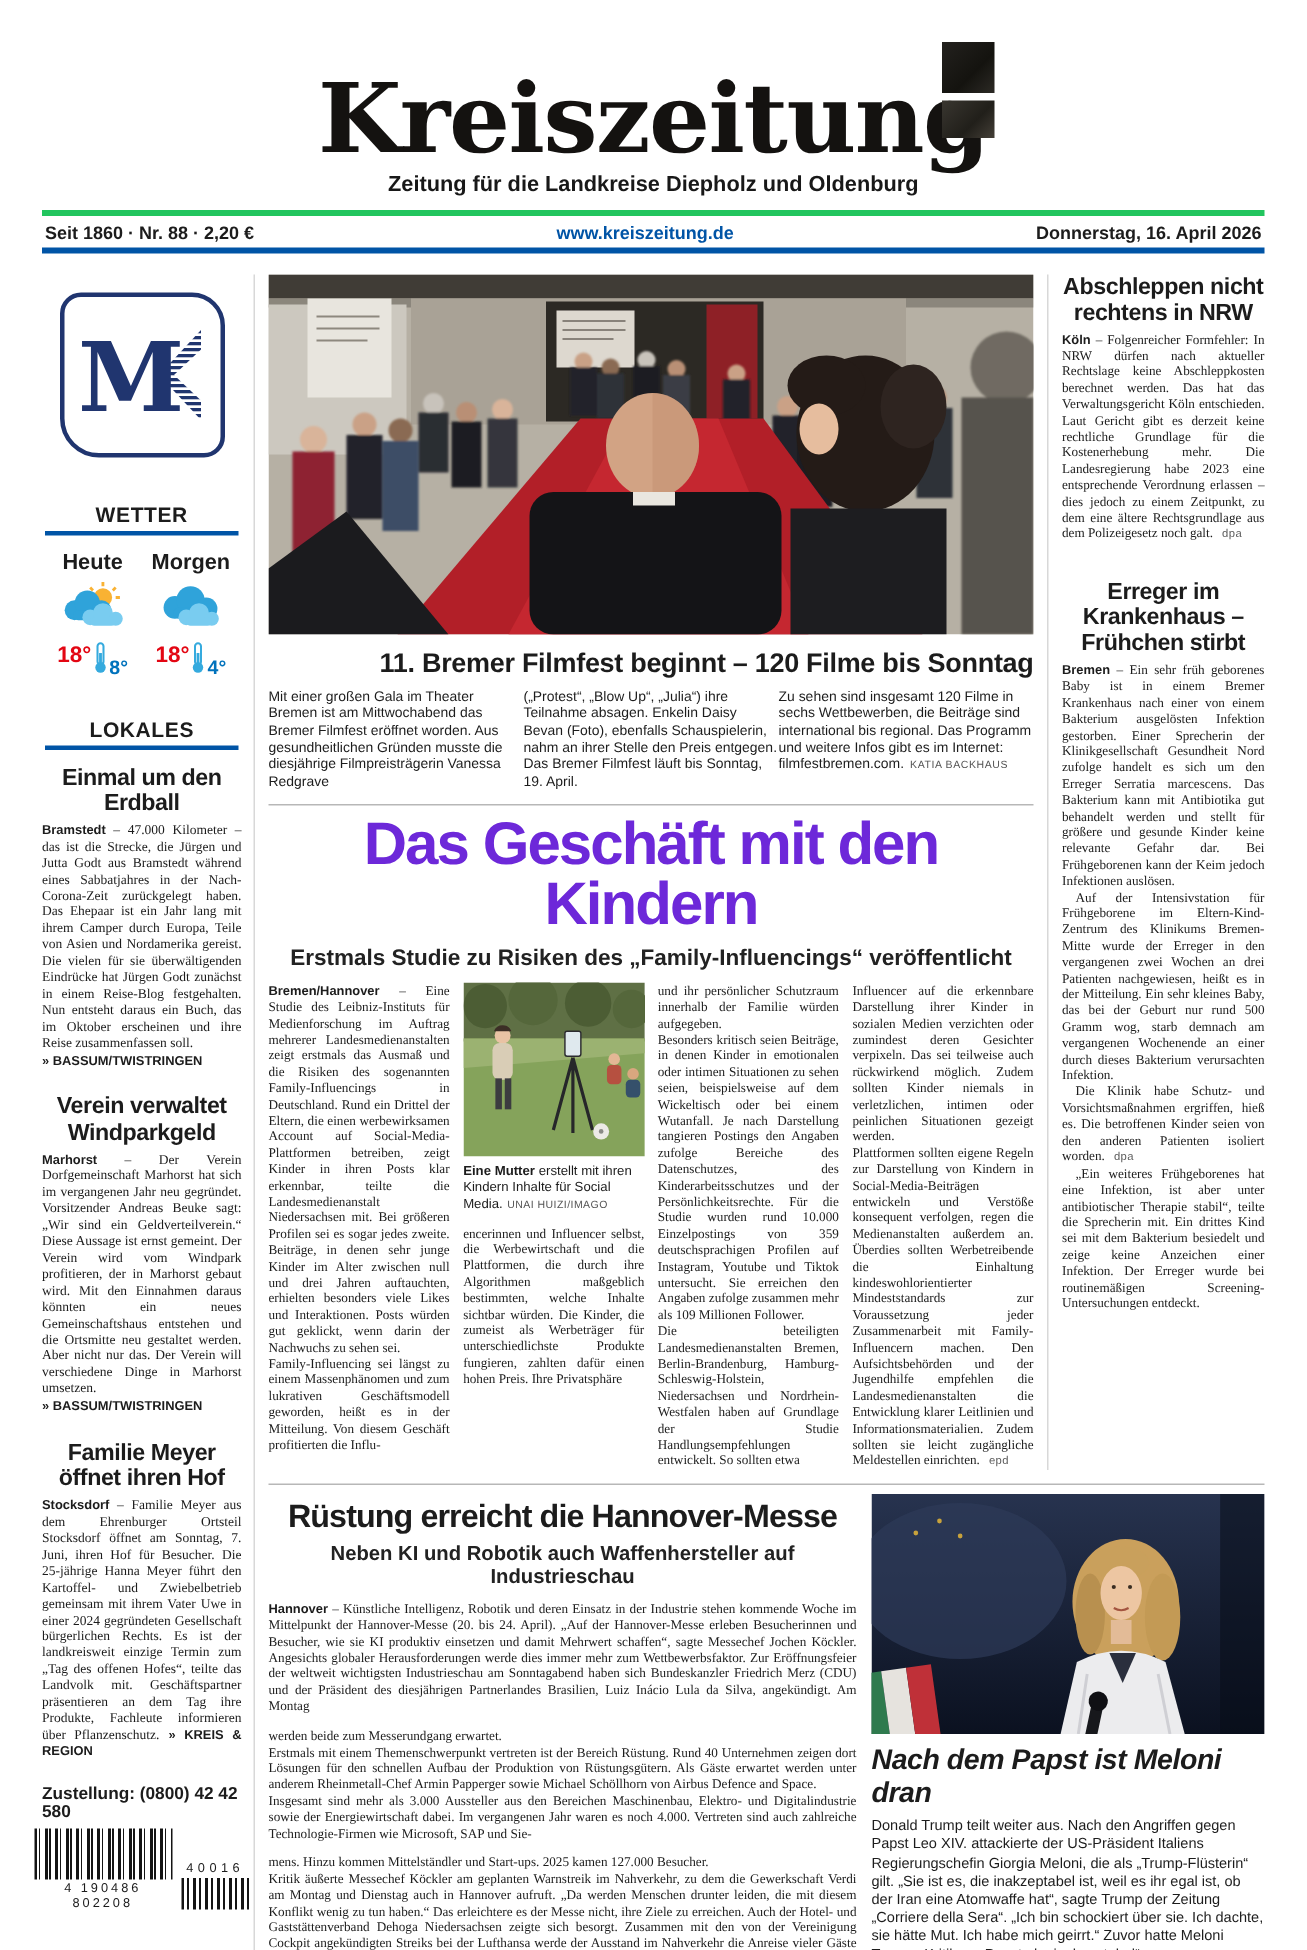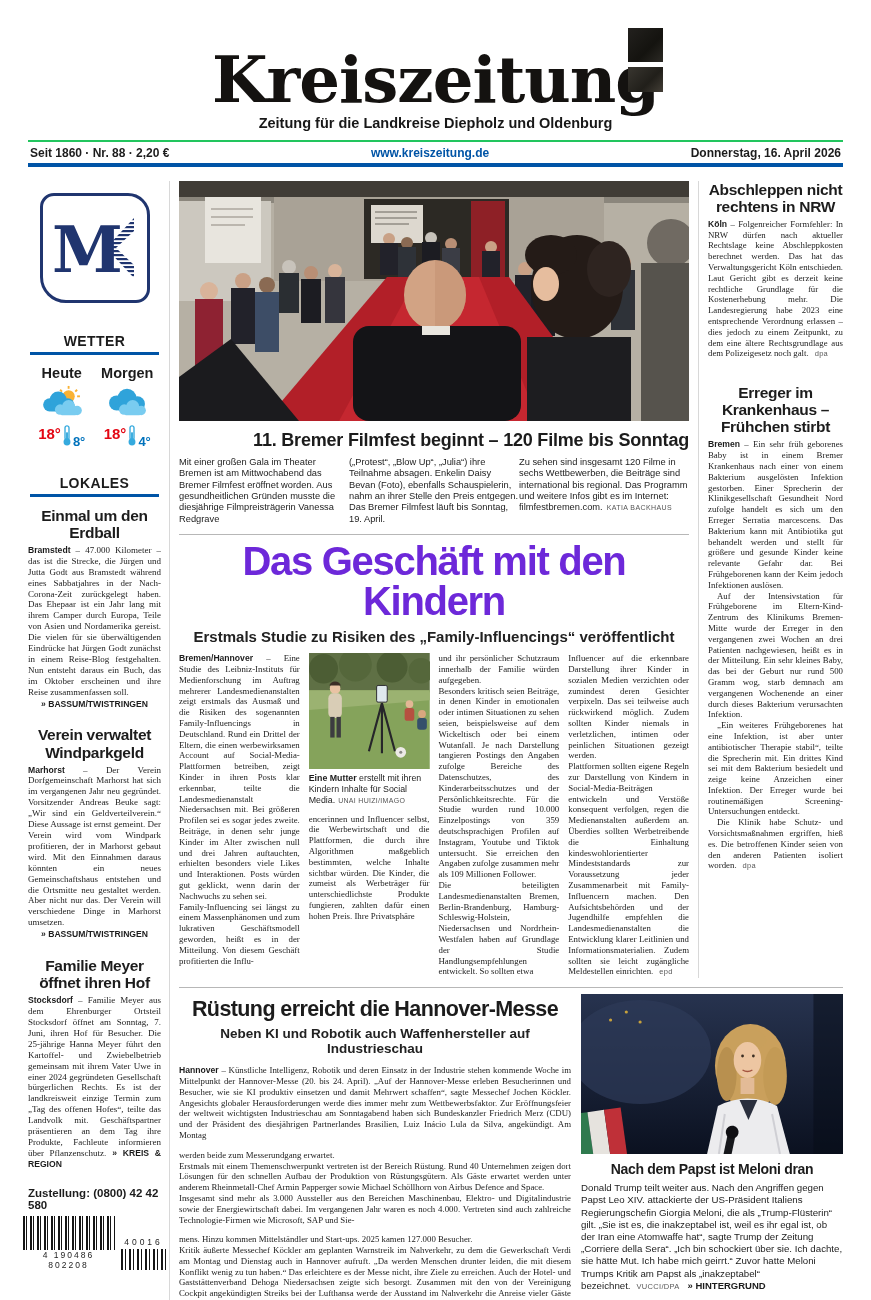--- a/index.html
+++ b/index.html
@@ -14,21 +14,21 @@
                 line-height:0.95; letter-spacing:-1px; color:#141210; }
   .mast-sub { font-family:"Liberation Sans", sans-serif; font-weight:700; font-size:14.5px;
               margin-top:4px; color:#181818; }
   .mast-box { position:absolute; }
   .mast-box.b1 { left:600px; top:28px; width:35px; height:34px;
                  background:linear-gradient(135deg,#23211e,#14130f 60%,#2c2a25); }
   .mast-box.b2 { left:600px; top:67px; width:35px; height:25px;
                  background:linear-gradient(135deg,#393630,#211f1a 60%,#443f37); }
 
   .infobar { display:flex; justify-content:space-between; align-items:center;
-             border-top:2px solid #22c55e; margin-top:9px; padding:4px 2px 3px;
+             border-top:4px solid #22c55e; margin-top:9px; padding:4px 2px 3px;
              font-family:"Liberation Sans", sans-serif; font-size:12px; font-weight:700; }
   .infobar .site { color:#0054a6; }
   .blue-rule { height:4px; background:#0054a6; }
 
   
   .content { display:flex; margin-top:14px; }
   .sidebar { width:142px; flex:none; padding-right:8px; border-right:1px solid #d8d8d8; }
   .main { flex:1; padding-left:9px; }
 
   
@@ -44,21 +44,21 @@
   .wx-hi { color:#e30613; font-weight:700; font-size:15px; }
   .wx-lo { color:#0072bc; font-weight:700; font-size:13px; margin-top:9px; }
 
   .side-art { margin-bottom:17px; }
   .side-art h3, .rn-art h3 { font-family:"Liberation Sans", sans-serif; font-weight:700;
         font-size:15.5px; line-height:1.1; text-align:center; letter-spacing:-0.3px; margin-bottom:4px; }
   .body { font-size:9px; line-height:10.9px; text-align:justify; }
   .body p.ind { text-indent:9px; }
   .loc { font-family:"Liberation Sans", sans-serif; font-weight:700; font-size:8.6px; }
   .ref { font-family:"Liberation Sans", sans-serif; font-weight:700; font-size:8.6px;
-         text-align:center; display:block; margin-top:1px; }
+         text-align:left; display:block; margin-top:1px; }
   .ref-inline { font-family:"Liberation Sans", sans-serif; font-weight:700; font-size:8.6px; margin-left:6px; }
   .ag { font-family:"Liberation Sans", sans-serif; font-size:7.5px; color:#5a5a5a; margin-left:6px; letter-spacing:0.3px; }
 
   .delivery { font-family:"Liberation Sans", sans-serif; font-weight:700; font-size:11.5px;
               text-align:left; margin:14px 0 5px; }
   .bc-wrap { display:flex; gap:6px; justify-content:center; align-items:flex-end; }
   .bc-bars { width:92px; height:34px;
              background:repeating-linear-gradient(90deg,#141414 0 2px,#fff 2px 3px,#141414 3px 4px,#fff 4px 7px); }
   .bc-num { font-family:"Liberation Sans", sans-serif; font-size:8.5px; letter-spacing:2px; text-align:center; }
   .bc-code { font-family:"Liberation Sans", sans-serif; font-size:8.5px; letter-spacing:3px; text-align:center; }
@@ -96,22 +96,22 @@
   .hannover { width:392px; flex:none; }
   .han-head { font-family:"Liberation Sans", sans-serif; font-weight:700; font-size:21.5px;
               letter-spacing:-0.6px; text-align:center; margin:3px 0 4px; }
   .han-sub { font-family:"Liberation Sans", sans-serif; font-weight:700; font-size:13.5px;
              text-align:center; margin-bottom:9px; color:#222; }
   .han-cols { display:flex; gap:9px;flex-direction:column; }
   .han-col { flex:1; font-size:8.8px; line-height:10.8px; text-align:justify; }
 
   .meloni { flex:1; margin-left:10px; }
   .mel-photo { display:block; width:100%; height:160px; }
-  .mel-head { font-family:"Liberation Sans", sans-serif; font-weight:700; font-size:14px;
-              text-align:center; margin:7px 0 5px; letter-spacing:-0.3px; }
+  .mel-head { font-family:"Liberation Sans", sans-serif; font-weight:700; font-size:19px;
+              margin:7px 0 5px; letter-spacing:-0.3px;font-style:italic; }
   .mel-body { font-family:"Liberation Sans", sans-serif; font-size:9.7px; line-height:12.2px; }
   .mel-ref { font-family:"Liberation Sans", sans-serif; font-weight:700; font-size:9.5px; margin-left:8px; }
   .mel-rule { border-top:1px solid #9a9a9a; margin-top:8px; }
 </style>
 </head>
 <body>
 
 <div class="page">
 
   <header class="masthead">
@@ -420,22 +420,22 @@
             <h3>Abschleppen nicht rechtens in NRW</h3>
             <div class="body">
               <p><b class="loc">Köln</b> <span>– Folgenreicher Formfehler: In NRW dürfen nach aktueller Rechtslage keine Abschleppkosten berechnet werden. Das hat das Verwaltungsgericht Köln entschieden. Laut Gericht gibt es derzeit keine rechtliche Grundlage für die Kostenerhebung mehr. Die Landesregierung habe 2023 eine entsprechende Verordnung erlassen – dies jedoch zu einem Zeitpunkt, zu dem eine ältere Rechtsgrundlage aus dem Polizeigesetz noch galt.</span><span class="ag">dpa</span></p>
             </div>
           </article>
           <article class="rn-art">
             <h3>Erreger im Krankenhaus – Frühchen stirbt</h3>
             <div class="body">
               <p><b class="loc">Bremen</b> <span>– Ein sehr früh geborenes Baby ist in einem Bremer Krankenhaus nach einer von einem Bakterium ausgelösten Infektion gestorben. Einer Sprecherin der Klinikgesellschaft Gesundheit Nord zufolge handelt es sich um den Erreger Serratia marcescens. Das Bakterium kann mit Antibiotika gut behandelt werden und stellt für größere und gesunde Kinder keine relevante Gefahr dar. Bei Frühgeborenen kann der Keim jedoch Infektionen auslösen.</span></p>
               <p class="ind">Auf der Intensivstation für Frühgeborene im Eltern-Kind-Zentrum des Klinikums Bremen-Mitte wurde der Erreger in den vergangenen zwei Wochen an drei Patienten nachgewiesen, heißt es in der Mitteilung. Ein sehr kleines Baby, das bei der Geburt nur rund 500 Gramm wog, starb demnach am vergangenen Wochenende an einer durch dieses Bakterium verursachten Infektion.</p>
+              <p class="ind"><span>Die Klinik habe Schutz- und Vorsichtsmaßnahmen ergriffen, hieß es. Die betroffenen Kinder seien von den anderen Patienten isoliert worden.</span><span class="ag">dpa</span></p>
               <p class="ind">„Ein weiteres Frühgeborenes hat eine Infektion, ist aber unter antibiotischer Therapie stabil“, teilte die Sprecherin mit. Ein drittes Kind sei mit dem Bakterium besiedelt und zeige keine Anzeichen einer Infektion. Der Erreger wurde bei routinemäßigen Screening-Untersuchungen entdeckt.</p>
-              <p class="ind"><span>Die Klinik habe Schutz- und Vorsichtsmaßnahmen ergriffen, hieß es. Die betroffenen Kinder seien von den anderen Patienten isoliert worden.</span><span class="ag">dpa</span></p>
             </div>
           </article>
         </div>
       </div>
 
       <hr class="thin">
 
       <div class="rowB">
         <article class="hannover">
           <h2 class="han-head">Rüstung erreicht die Hannover-Messe</h2>

